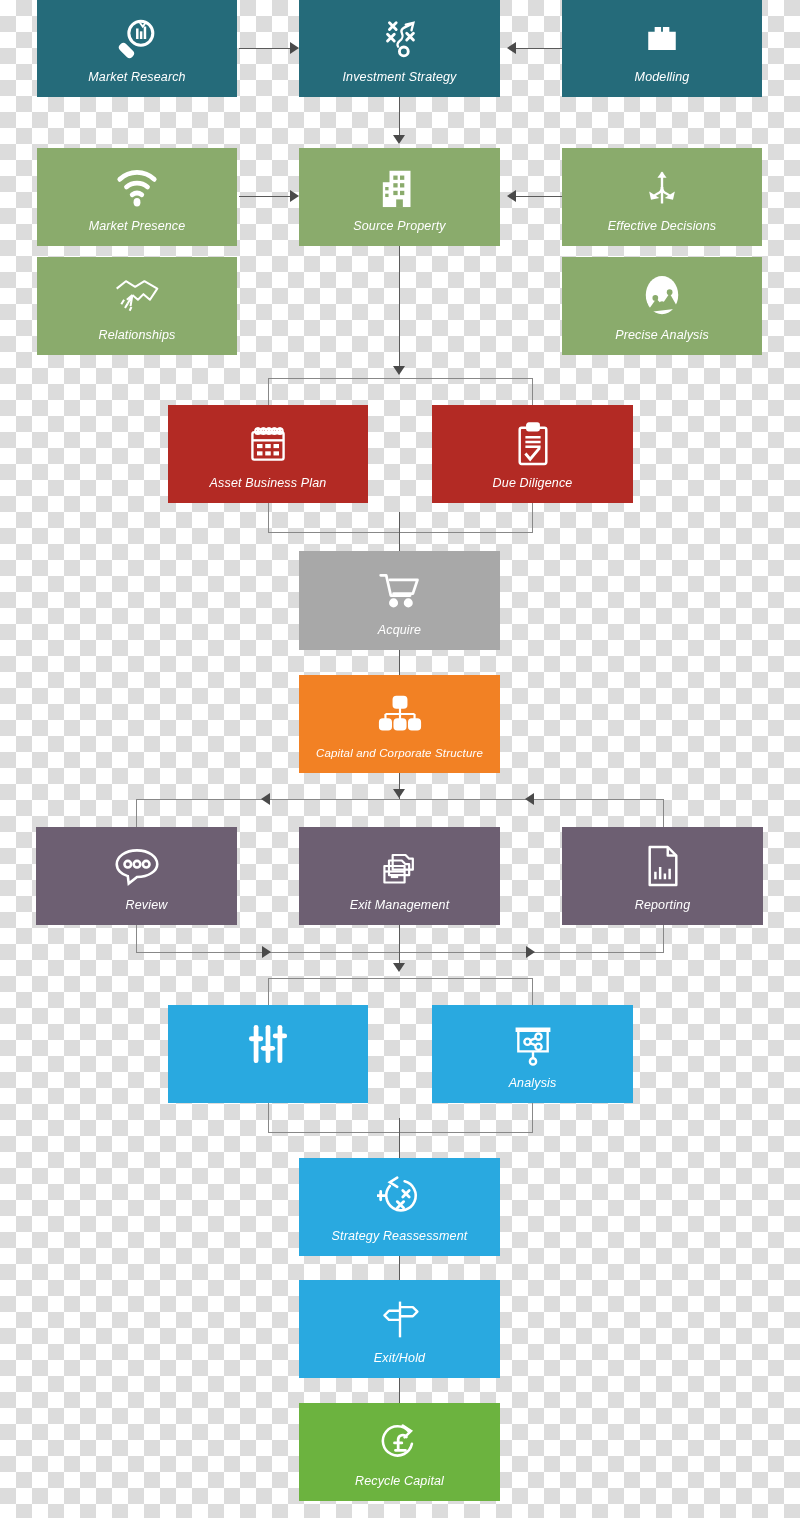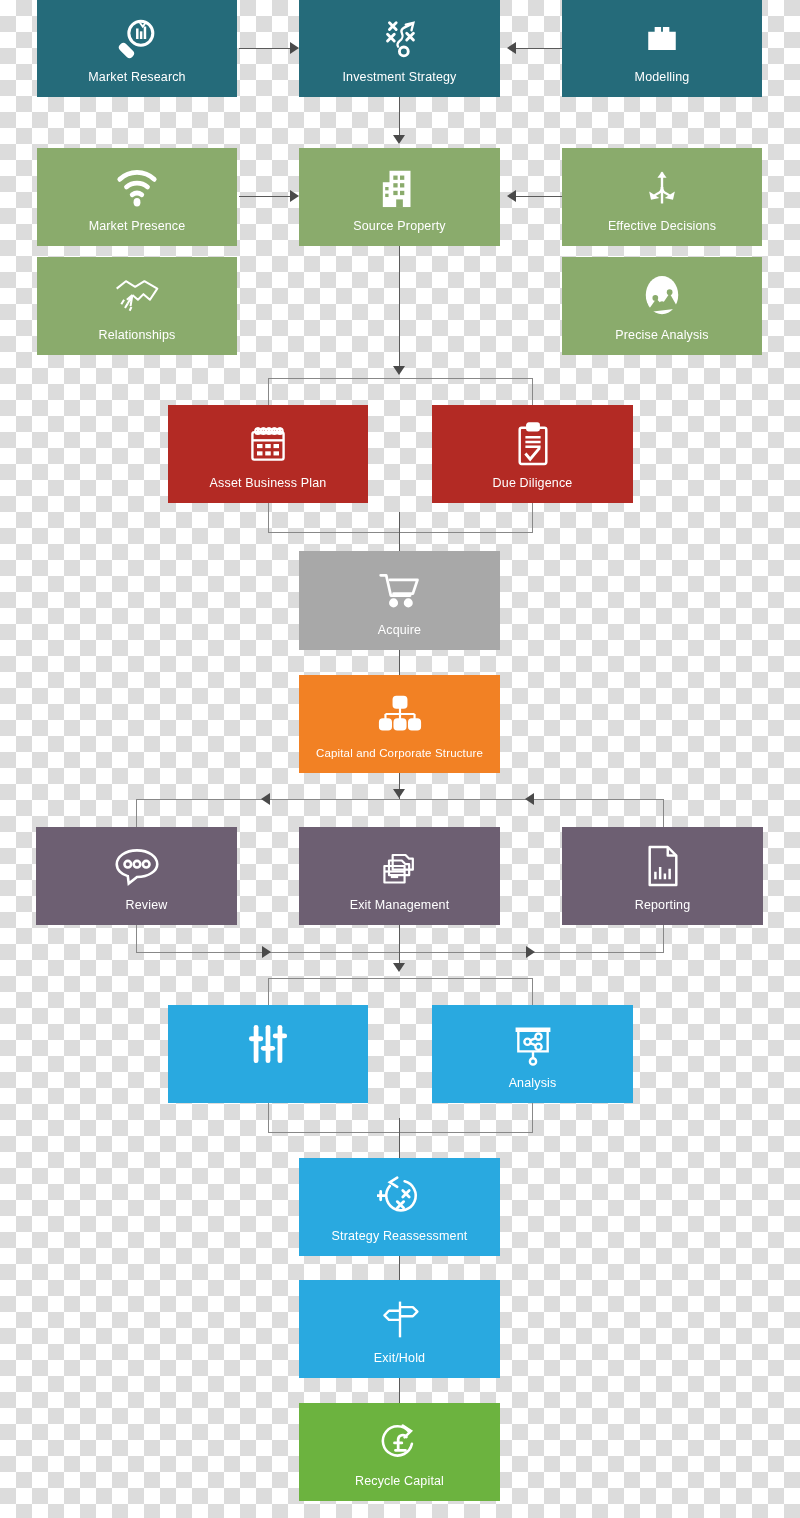--- a/index.html
+++ b/index.html
@@ -36,20 +36,21 @@
   .node .ico svg{display:block;}
   .node .lbl{
     position:relative;
     width:100%;
     text-align:center;
     font-size:12.5px;
     line-height:14px;
     letter-spacing:.15px;
     padding-bottom:13px;
     white-space:nowrap;
+    font-style:italic;
   }
   .node.small .lbl{font-size:11.5px;}
 
   
   .ln{position:absolute;background:#5a5a5a;}
   .lnv{width:1px;}
   .lnh{height:1px;}
   .lnlight{background:#888888;}
   .arw{position:absolute;width:0;height:0;}
   .arw-d{border-left:6px solid transparent;border-right:6px solid transparent;border-top:9px solid #4a4a4a;}

